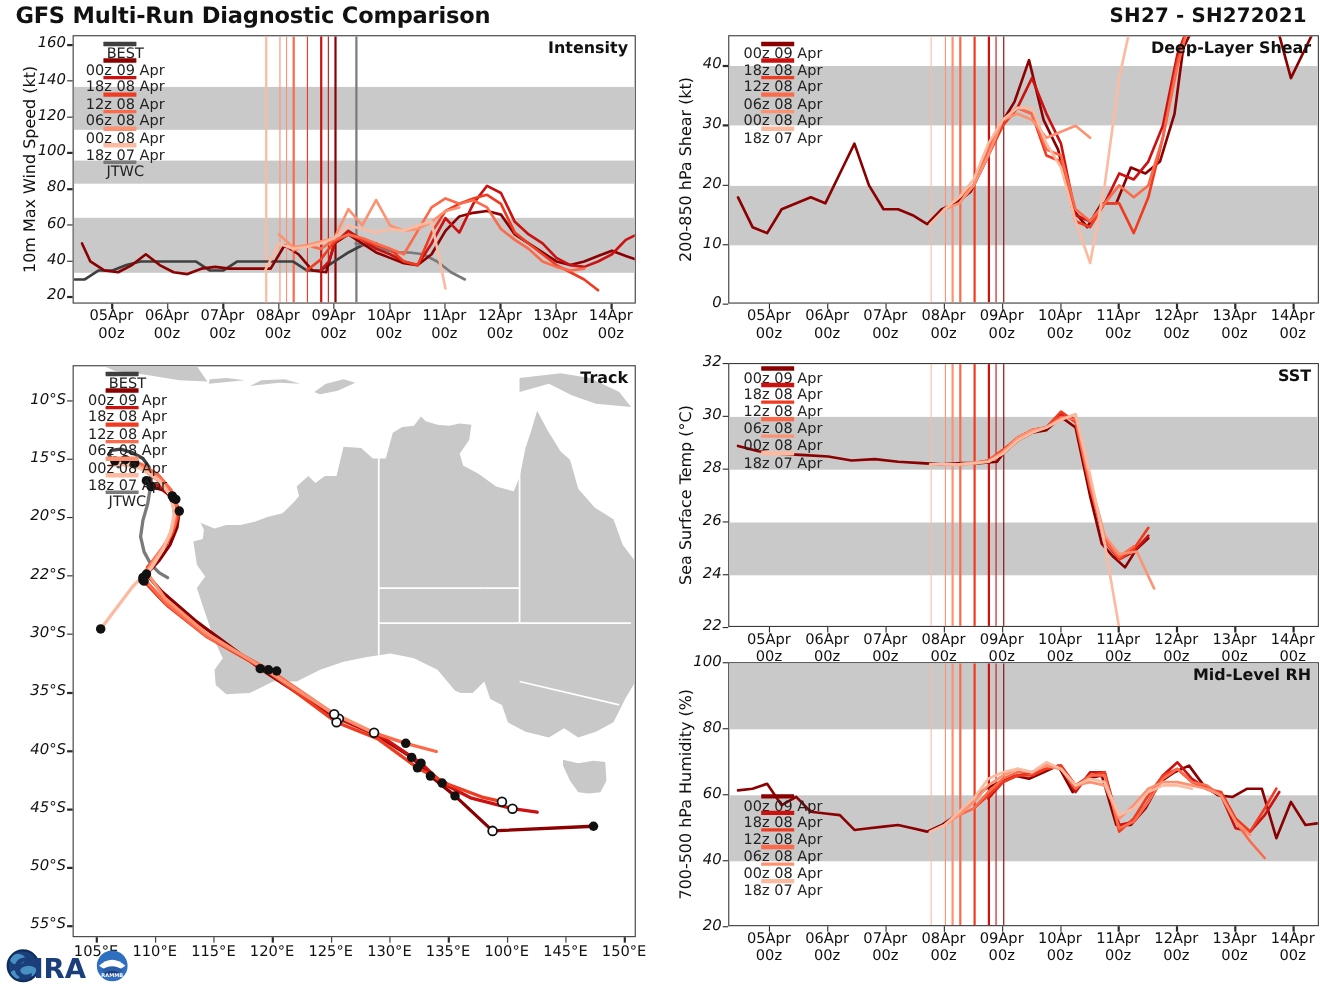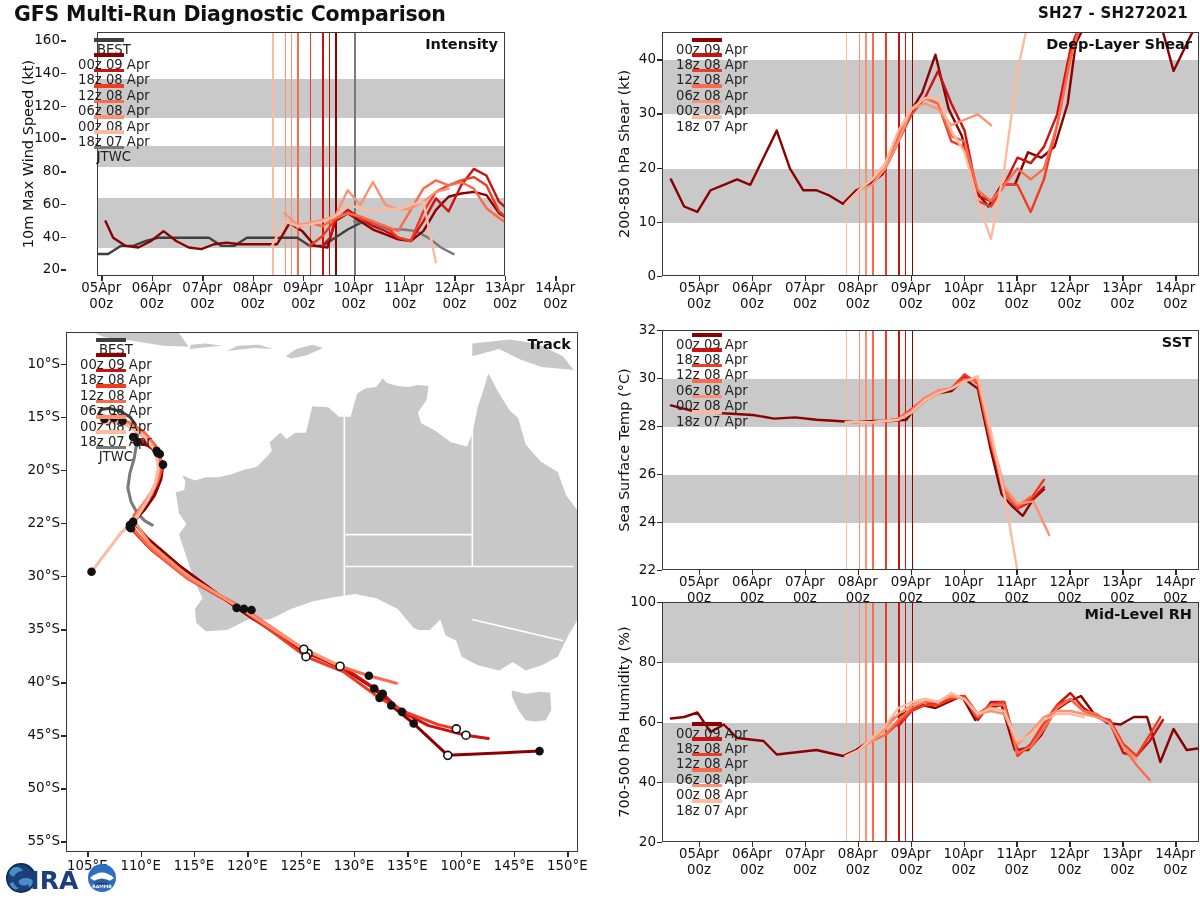--- a/index.html
+++ b/index.html
@@ -1,49 +1,49 @@
 <!DOCTYPE html>
 <html><head>
 <meta charset="utf-8">
 <style>
   html,body{margin:0;padding:0;background:#fff;}
   body{width:1200px;height:900px;position:relative;
        font-family:"DejaVu Sans","Liberation Sans",sans-serif;color:#111;overflow:hidden;}
   .abs{position:absolute;}
   #main-title{left:14px;top:2px;font-size:20.5px;font-weight:bold;letter-spacing:-0.2px;}
-  #storm-id{right:12px;top:4px;font-size:15px;font-weight:bold;letter-spacing:0.2px;}
+  #storm-id{right:12px;top:4px;font-size:18px;font-weight:bold;letter-spacing:0.2px;}
 
   .panel{position:absolute;}
   .plotbox{position:absolute;border:1.4px solid #3a3a3a;background:#fff;overflow:hidden;box-sizing:border-box;}
   .band{position:absolute;left:0;right:0;background:#c9c9c9;}
   .vline{position:absolute;top:0;bottom:0;width:1.6px;}
   .corner-label{position:absolute;right:6px;top:3px;font-size:14.5px;font-weight:bold;color:#111;z-index:40;}
   .ylab{position:absolute;font-size:14.5px;transform-origin:0 0;
         transform:rotate(-90deg);white-space:nowrap;}
-  .ytick{position:absolute;font-size:13.5px;text-align:right;white-space:nowrap;}
+  .ytick{position:absolute;font-size:13.5px;text-align:right;white-space:nowrap;font-style:italic;}
   .tickmark{position:absolute;background:#2a2a2a;}
   .xtick{position:absolute;font-size:13.3px;text-align:center;white-space:nowrap;line-height:1.22;}
 
   .leg{position:absolute;z-index:45;}
   .leg-row{display:flex;align-items:center;height:15.4px;flex-direction:column;}
   .leg-swatch{width:30px;height:3.6px;margin-right:9px;border-radius:.5px;flex:0 0 auto;}
   .leg-text{font-size:13.2px;color:#222;white-space:nowrap;}
 
   svg{display:block;}
   .logo{position:absolute;left:4px;top:858px;width:122px;height:40px;}
 </style>
 </head>
 <body>
 
 <div class="abs" id="main-title">GFS Multi-Run Diagnostic Comparison</div>
 <div class="abs" id="storm-id">SH27 - SH272021</div>
 
 <div id="panels">
     <div class="panel" style="left: 0px; top: 0px;">
-      <div class="plotbox" style="left: 66px; top: 32px; width: 408px; height: 244px; margin-left: 31px;">
+      <div class="plotbox" style="left: 66px; top: 32px; width: 512px; height: 244px;">
         <div class="band" style="top: 165.396px; height: 49.1275px; background: rgb(201, 201, 201);"></div>
         <div class="band" style="top: 112.993px; height: 21.2886px; background: rgb(201, 201, 201);"></div>
         <div class="band" style="top: 45.8523px; height: 39.302px; background: rgb(201, 201, 201);"></div>
         <div class="vline" style="left: 174.03px; background: rgb(252, 187, 161);"></div>
         <div class="vline" style="left: 186.64px; background: rgb(252, 146, 114);"></div>
         <div class="vline" style="left: 192.694px; background: rgb(252, 146, 114);"></div>
         <div class="vline" style="left: 199.251px; background: rgb(251, 106, 74);"></div>
         <div class="vline" style="left: 211.862px; background: rgb(240, 59, 32);"></div>
         <div class="vline" style="left: 224.473px; background: rgb(204, 17, 17);"></div>
         <div class="vline" style="left: 230.526px; background: rgb(204, 17, 17);"></div>

